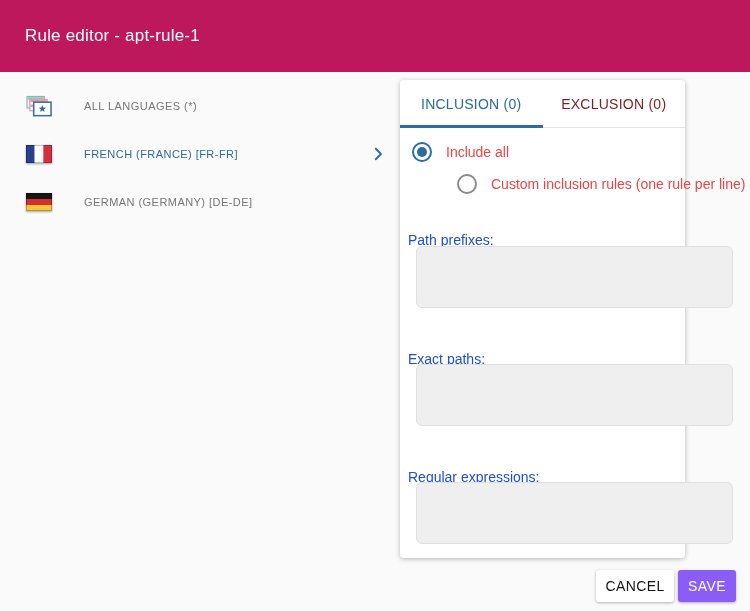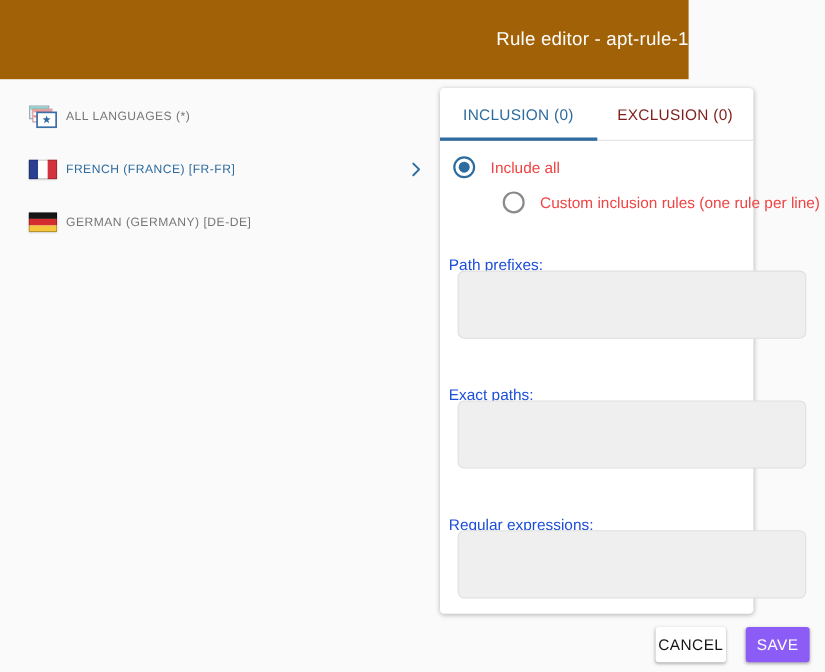--- a/index.html
+++ b/index.html
@@ -4,30 +4,30 @@
 <style>
   * { margin:0; padding:0; box-sizing:border-box; }
   html,body { background:#e8e8e8; }
   .page {
     position:relative; width:750px; height:611px;
     background:#fafafa; overflow:hidden;
     font-family:"Liberation Sans", sans-serif;
   }
   
   .header {
-    position:absolute; left:0; top:0; width:626px; height:72px;
-    background:#a16207; display:flex; align-items:center; padding-left:25px;justify-content:flex-end;
+    position:absolute; left:0; top:0; width:750px; height:72px;
+    background:#be185d; display:flex; align-items:center; padding-left:25px;
   }
   .header-title { color:#ffffff; font-size:17px; letter-spacing:.2px; }
 
   
   .lang-list { position:absolute; left:0; top:82px; width:400px; }
   .lang-row {
     position:relative; height:48px; display:flex; align-items:center;
-    padding-left:26px; cursor:pointer;
+    padding-left:26px; cursor:pointer;gap:24px;
   }
   .lang-icon { flex-shrink:0; width:26px; display:flex; align-items:center; justify-content:center; }
   .flag-shadow { box-shadow:0 1px 2px rgba(0,0,0,.35); display:block; }
   .lang-label {
     margin-left:8px; font-size:11px; letter-spacing:.45px; color:#767676;
     white-space:nowrap;
   }
   .lang-row.selected .lang-label { color:#2e6b9e; }
   .chevron { position:absolute; right:13px; top:50%; transform:translateY(-50%); width:18px; height:18px; }
 
@@ -73,21 +73,21 @@
   }
   .fa1 { top:166px; } .fa2 { top:284px; } .fa3 { top:402px; }
 
   
   .btn {
     position:absolute; top:570px; height:32px; border:none; border-radius:3px;
     font-family:"Liberation Sans", sans-serif; font-size:14px; font-weight:500;
     letter-spacing:.4px; cursor:pointer;
     box-shadow:0 1px 3px rgba(0,0,0,.3);
   }
-  .btn-cancel { left:596px; width:64px; background:#ffffff; color:#141414; }
+  .btn-cancel { left:596px; width:78px; background:#ffffff; color:#141414; }
   .btn-save  { left:678px; width:58px; background:#8b5cf6; color:#ffffff; }
 </style>
 </head>
 <body>
 
 <div class="page">
 
   <div class="header">
     <span class="header-title">Rule editor - apt-rule-1</span>
   </div>

